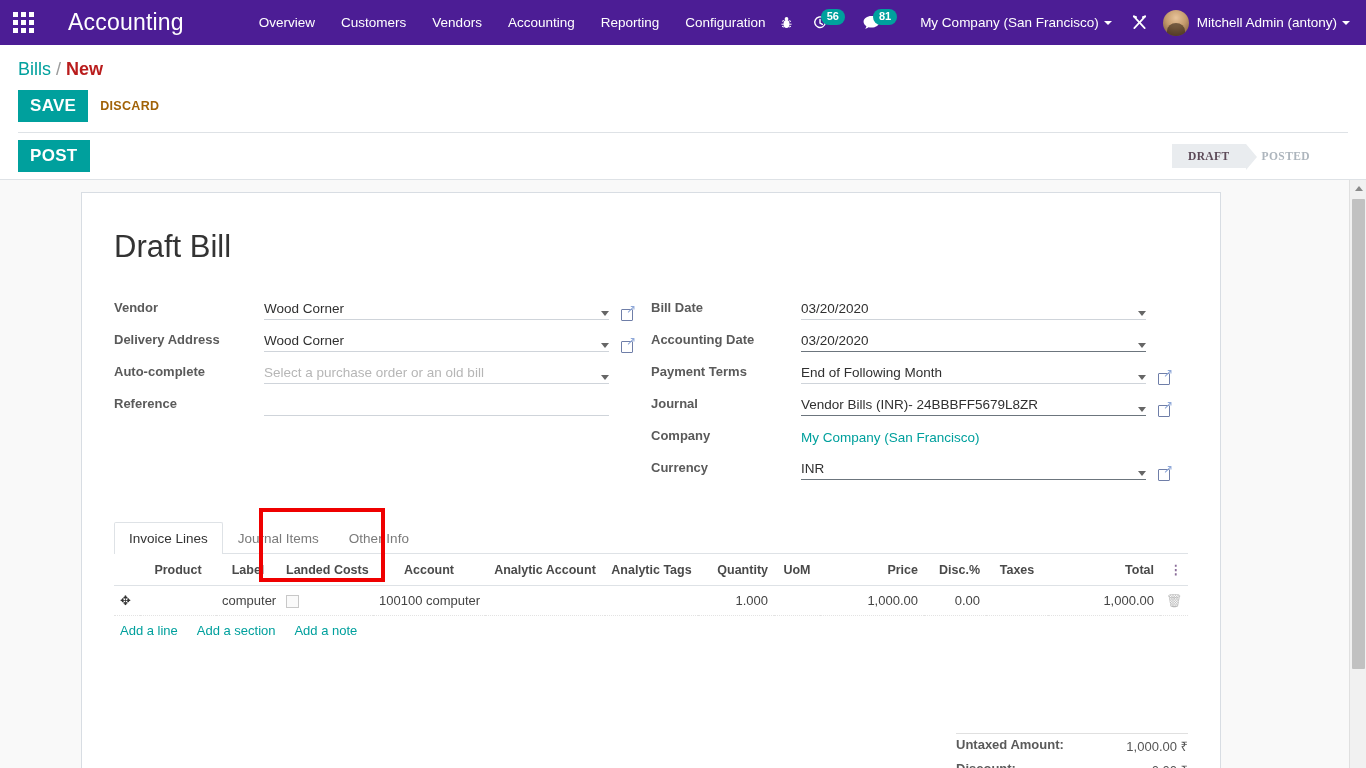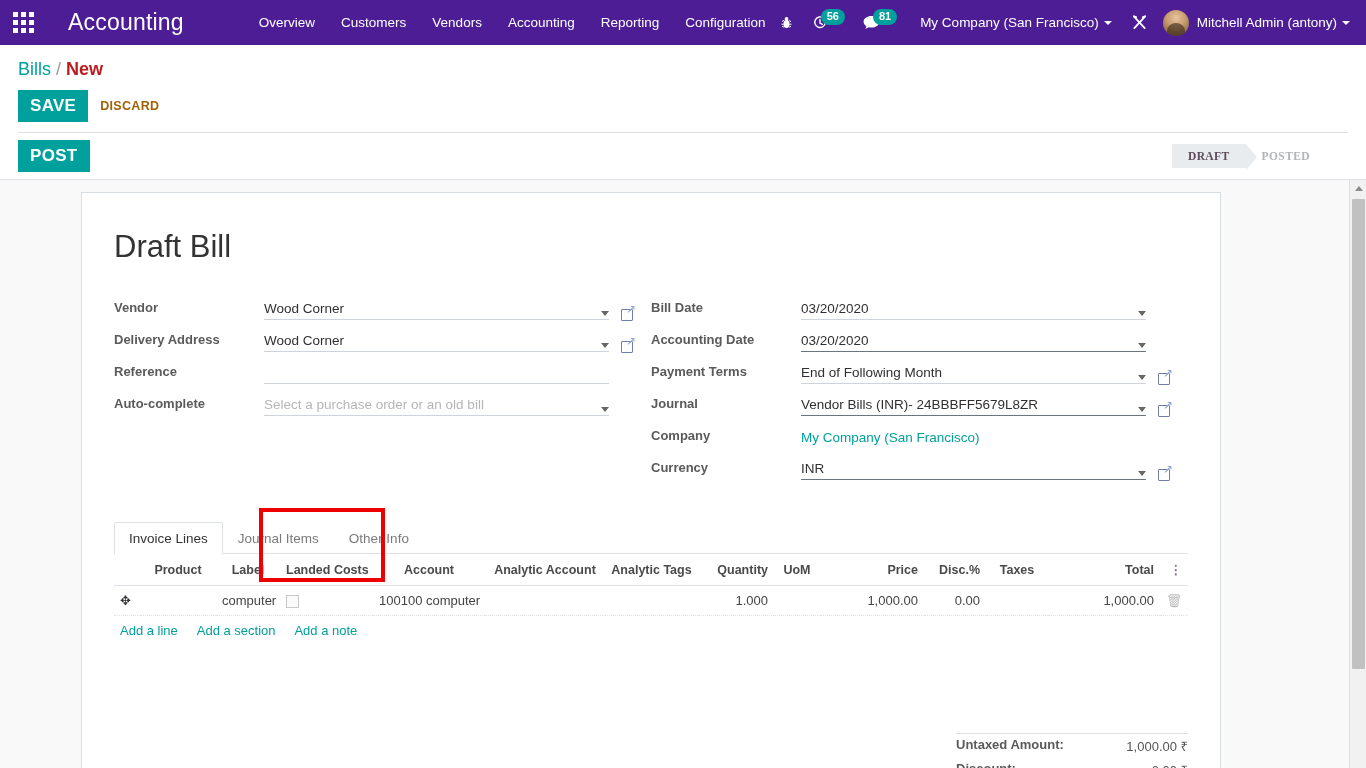--- a/index.html
+++ b/index.html
@@ -327,31 +327,31 @@
         </div>
         <div class="frow">
           <div class="flabel">Delivery Address</div>
           <div class="fval">
             <span class="txt">Wood Corner</span>
             <span class="dd-caret"></span>
           </div>
           <span class="ext-link"></span>
         </div>
         <div class="frow">
+          <div class="flabel">Auto-complete</div>
+          <div class="fval">
+            <span class="txt placeholder">Select a purchase order or an old bill</span>
+            <span class="dd-caret"></span>
+          </div>
+          <span class="ext-link" style="visibility:hidden"></span>
+        </div>
+        <div class="frow">
           <div class="flabel">Reference</div>
           <div class="fval">
             <span class="txt"></span>
-          </div>
-          <span class="ext-link" style="visibility:hidden"></span>
-        </div>
-        <div class="frow">
-          <div class="flabel">Auto-complete</div>
-          <div class="fval">
-            <span class="txt placeholder">Select a purchase order or an old bill</span>
-            <span class="dd-caret"></span>
           </div>
           <span class="ext-link" style="visibility:hidden"></span>
         </div>
       </div>
 
       <div class="col">
         <div class="frow">
           <div class="flabel">Bill Date</div>
           <div class="fval">
             <span class="txt">03/20/2020</span>

